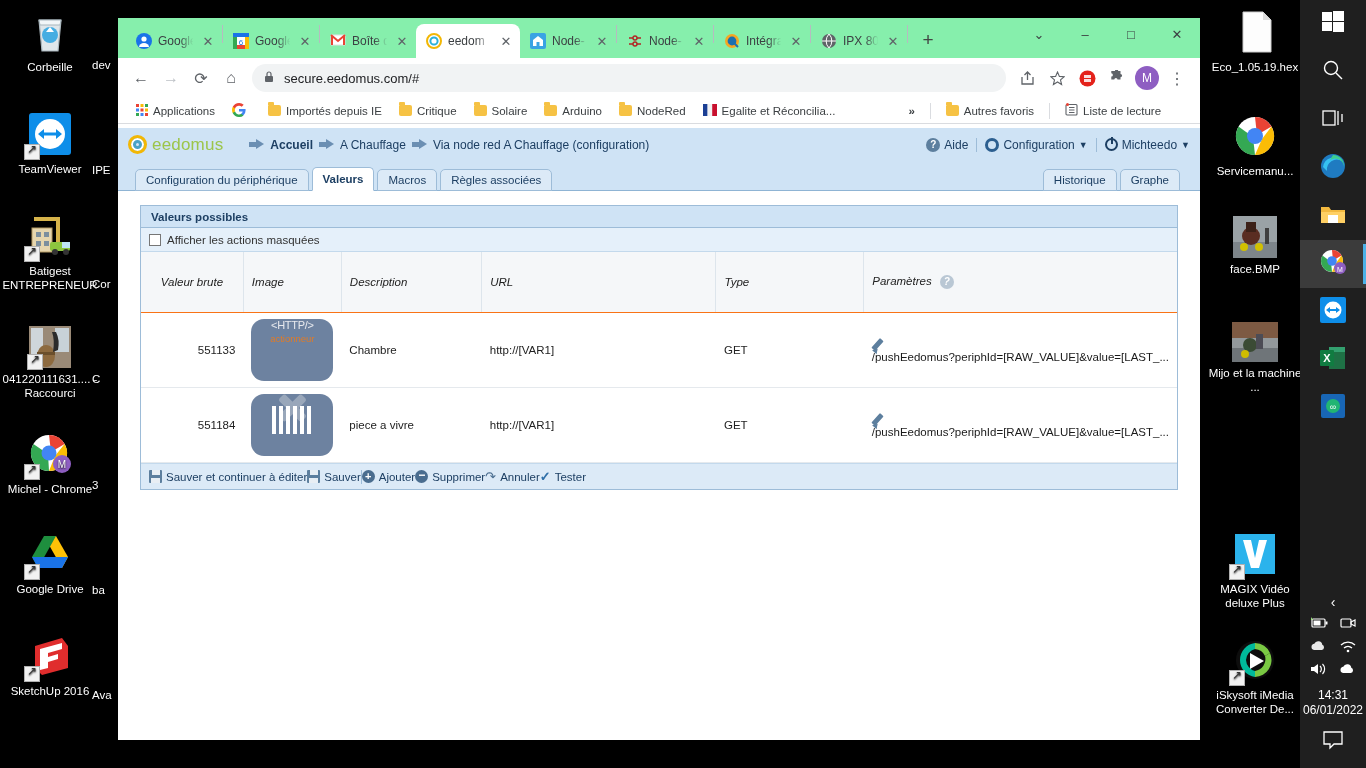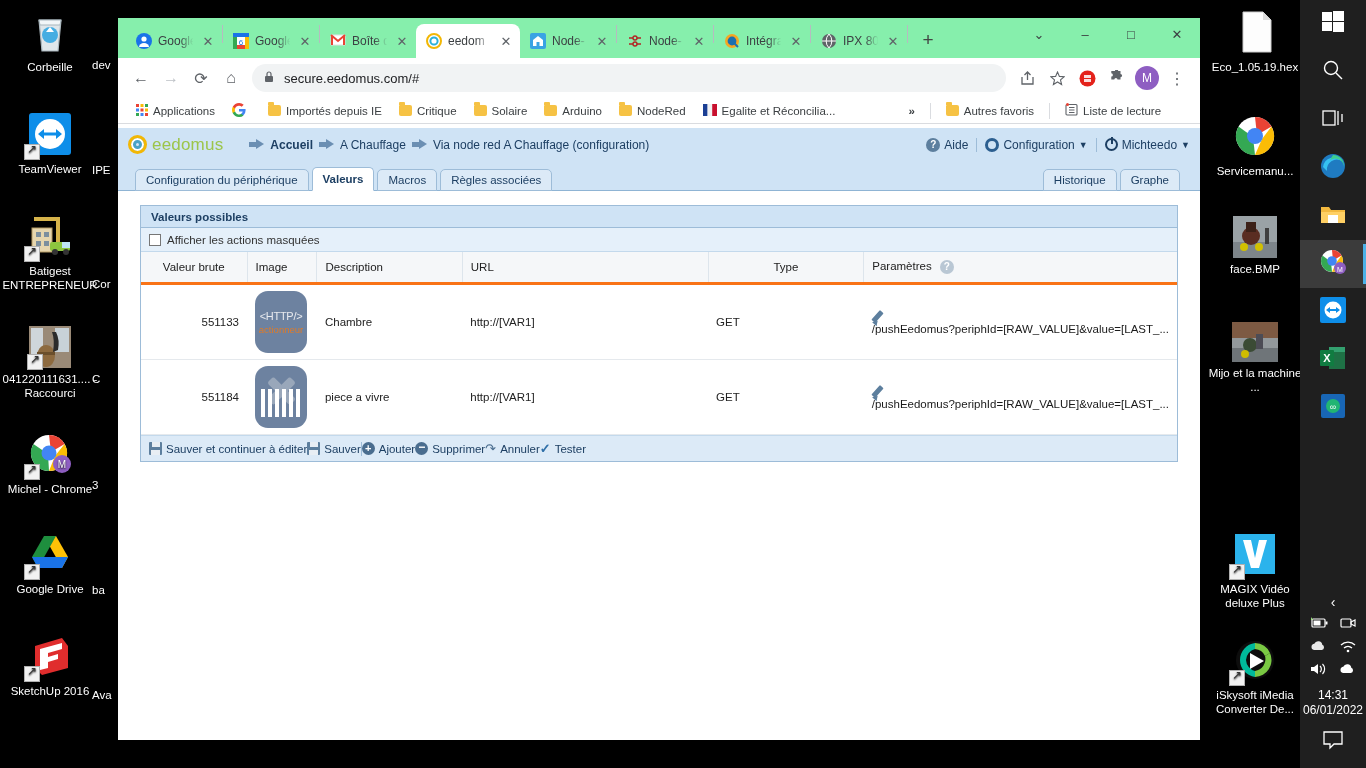--- a/index.html
+++ b/index.html
@@ -118,35 +118,35 @@
 
   .panel { margin:14px 22px 14px 22px; border:1px solid #9dbcd8; background:#fff; }
   .panel-title { height:22px; background:#cfe3f5; border-bottom:1px solid #9dbcd8;
                  display:flex; align-items:center; padding:0 10px; font-size:11.5px;
                  font-weight:bold; color:#1d3f63; }
   .panel-sub { height:24px; background:#e5f0fa; border-bottom:1px solid #c3d9ec;
                display:flex; align-items:center; padding:0 8px; font-size:11.5px; color:#333; gap:6px;}
   .chk { width:12px; height:12px; border:1px solid #767676; background:#fff; }
 
   table.vals { width:100%; border-collapse:collapse; font-size:11.5px; }
-  table.vals th { background:#f5f7f9; border-bottom:3px solid #f97316; border-right:1px solid #dde5ec;
-                  text-align:left; font-weight:normal; color:#222; padding:8px 8px; height:26px; }
+  table.vals th { background:#f5f7f9; border-bottom:1px solid #f97316; border-right:1px solid #dde5ec;
+                  text-align:left; font-weight:normal; color:#222; padding:23px 8px; height:26px;font-style:italic; }
   table.vals th.c-raw { text-align:center; width:108px; }
   table.vals th.c-img { width:70px; }
   table.vals th.c-desc { width:148px; }
   table.vals th.c-url { width:252px; }
-  table.vals th.c-type { width:160px;text-align:center; }
+  table.vals th.c-type { width:160px; }
   table.vals th.c-par { border-right:none; }
   table.vals td { border-bottom:1px solid #e5e9ed; padding:6px 8px; vertical-align:middle;
                   height:72px; color:#222; }
   td.raw { text-align:right; color:#555; padding-right:14px; }
   td.par { position:relative; }
 
-  .valimg { width:52px; height:62px; border-radius:13px; background:#6d82a0; position:relative;
-            display:flex; flex-direction:column; align-items:center; justify-content:center; }
+  .valimg { width:82px; height:62px; border-radius:13px; background:#6d82a0; position:relative;
+            display:flex; flex-direction:column; align-items:center; }
   .valimg .http { color:#e8eaee; font-size:11px; letter-spacing:-0.3px; }
   .valimg .act { color:#e07b27; font-size:9.5px; margin-top:2px; }
 
   .barcode { position:relative; width:46px; height:40px; }
   .barcode .bars { position:absolute; bottom:0; left:3px; display:flex; gap:3px; }
   .barcode .bars i { display:block; width:4px; height:28px; background:#fff; }
   .barcode .xmark { position:absolute; left:6px; top:0; width:34px; height:26px; opacity:.45; }
   .barcode .xmark:before,.barcode .xmark:after { content:""; position:absolute; left:13px; top:-2px;
       width:9px; height:32px; background:#cfd4da; border-radius:3px; }
   .barcode .xmark:before { transform:rotate(45deg); }

